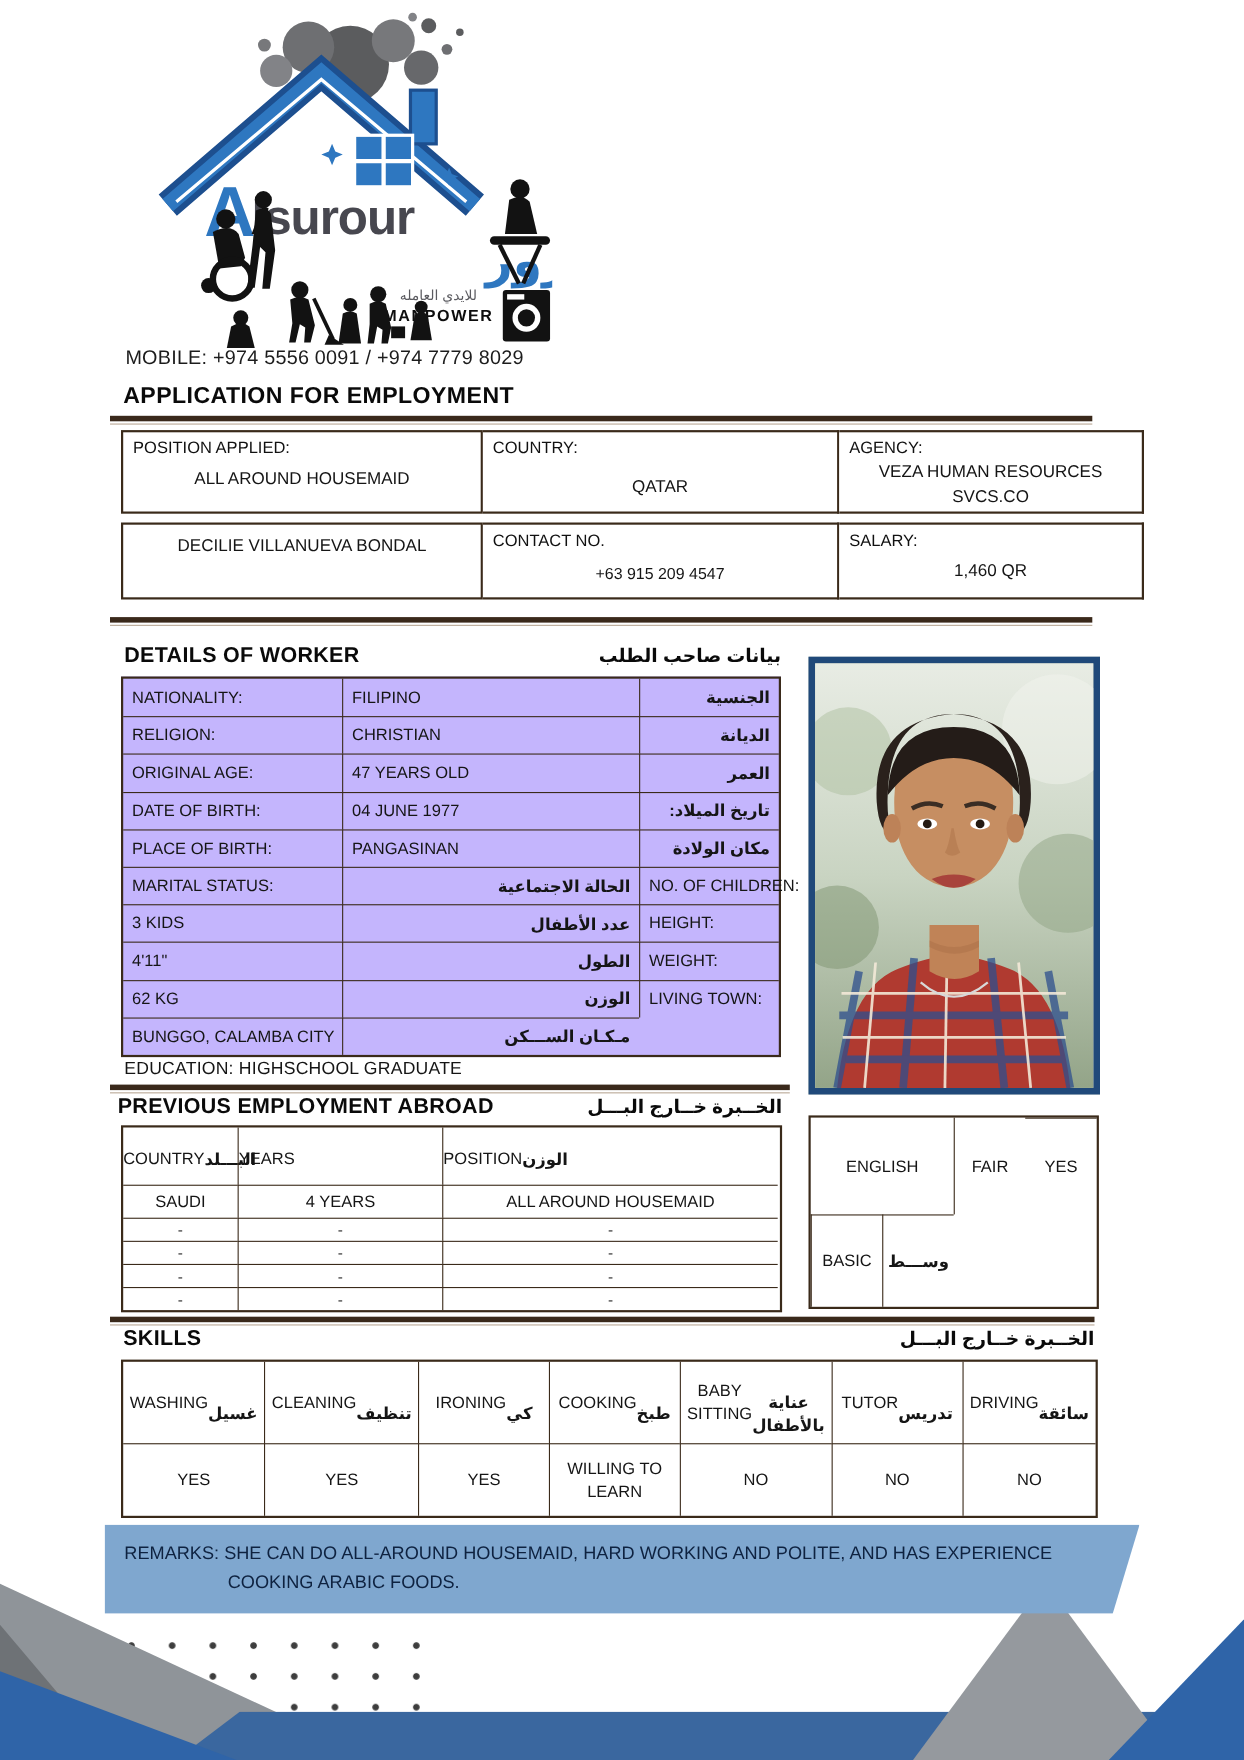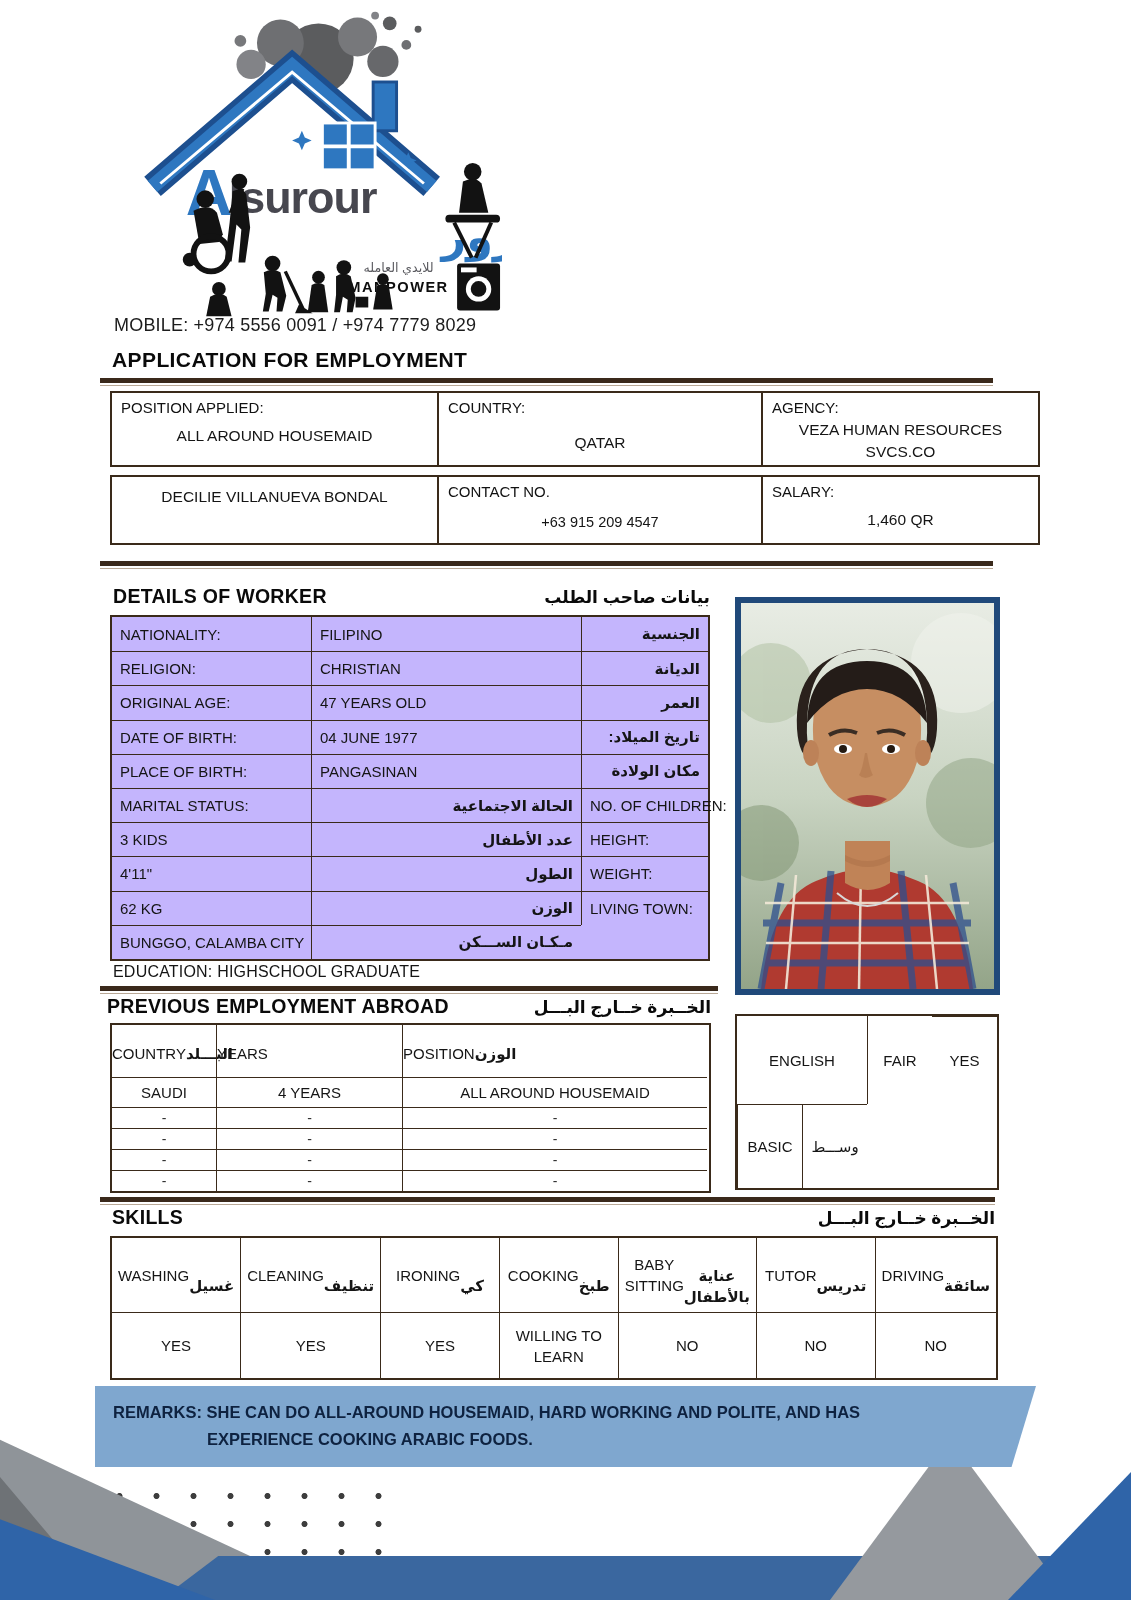--- a/index.html
+++ b/index.html
@@ -63,35 +63,35 @@
   .ehdr-ar{font-weight:700;direction:rtl;font-size:15px}
 
   
   .ltable{left:735px;top:1014px;width:264px;display:grid;grid-template-columns:repeat(4,1fr);
           grid-template-rows:88px 84px;border:2px solid #3a2a1a;background:#fff}
   .ltable>div{border-top:1.5px solid #3a2a1a;border-left:1.5px solid #3a2a1a;display:flex;align-items:center;
           justify-content:center;font-size:15px;text-align:center}
   .ltable>div:nth-child(-n+2){border-top:none}
   .ltable>div:nth-child(1),.ltable>div:nth-child(3){border-left:none}
   .span2{grid-column:span 2}
-  .lar{font-weight:400;direction:rtl}
+  .lar{font-weight:700;direction:rtl}
 
   
   .stable{left:110px;top:1236px;width:888px;display:grid;grid-template-columns:repeat(7,1fr);
           grid-template-rows:74px 66px;border:2px solid #3a2a1a;text-align:center;background:#fff}
   .stable>div{border-top:1.5px solid #3a2a1a;border-left:1.5px solid #3a2a1a;display:flex;flex-direction:row;
           align-items:center;justify-content:center;font-size:15px;padding:0 6px;line-height:1.4}
   .stable>div:nth-child(-n+7){border-top:none}
   .stable>div:nth-child(7n+1){border-left:none}
   .sk-ar{font-weight:700;direction:rtl;margin-top:21px}
 
   
   .remarks{left:95px;top:1386px;width:941px;height:81px;background:#7fa7cf;
            clip-path:polygon(0 0,100% 0,97.4% 100%,0 100%);z-index:6}
-  .remarks-text{padding:13px 70px 0 112px;text-indent:-94px;font-weight:700;font-size:16.5px;
+  .remarks-text{padding:13px 70px 0 112px;text-indent:-94px;font-weight:400;font-size:16.5px;
            line-height:1.65;color:#0e2240}
 
   
   .dots{left:101px;top:1482px;width:292px;height:118px;z-index:1;
         background-image:radial-gradient(circle,#3d3d3d 2.6px,rgba(0,0,0,0) 3.4px);background-size:37px 28px}
   .tri{z-index:2}
   .gray-left{left:0;top:1418px;width:345px;height:182px;background:#8f9499;clip-path:polygon(0 12%,0 100%,100% 100%)}
   .darkgray-left{left:0;top:1472px;width:130px;height:128px;background:#6e7276;clip-path:polygon(0 4%,0 100%,80% 100%);z-index:3}
   .blue-left{left:0;top:1505px;width:215px;height:95px;background:#2f64a8;clip-path:polygon(0 15%,0 100%,100% 100%);z-index:4}
   .bottom-bar{left:160px;top:1556px;width:971px;height:44px;background:#3a679f;clip-path:polygon(6% 0,100% 0,100% 100%,0 100%);z-index:2}

